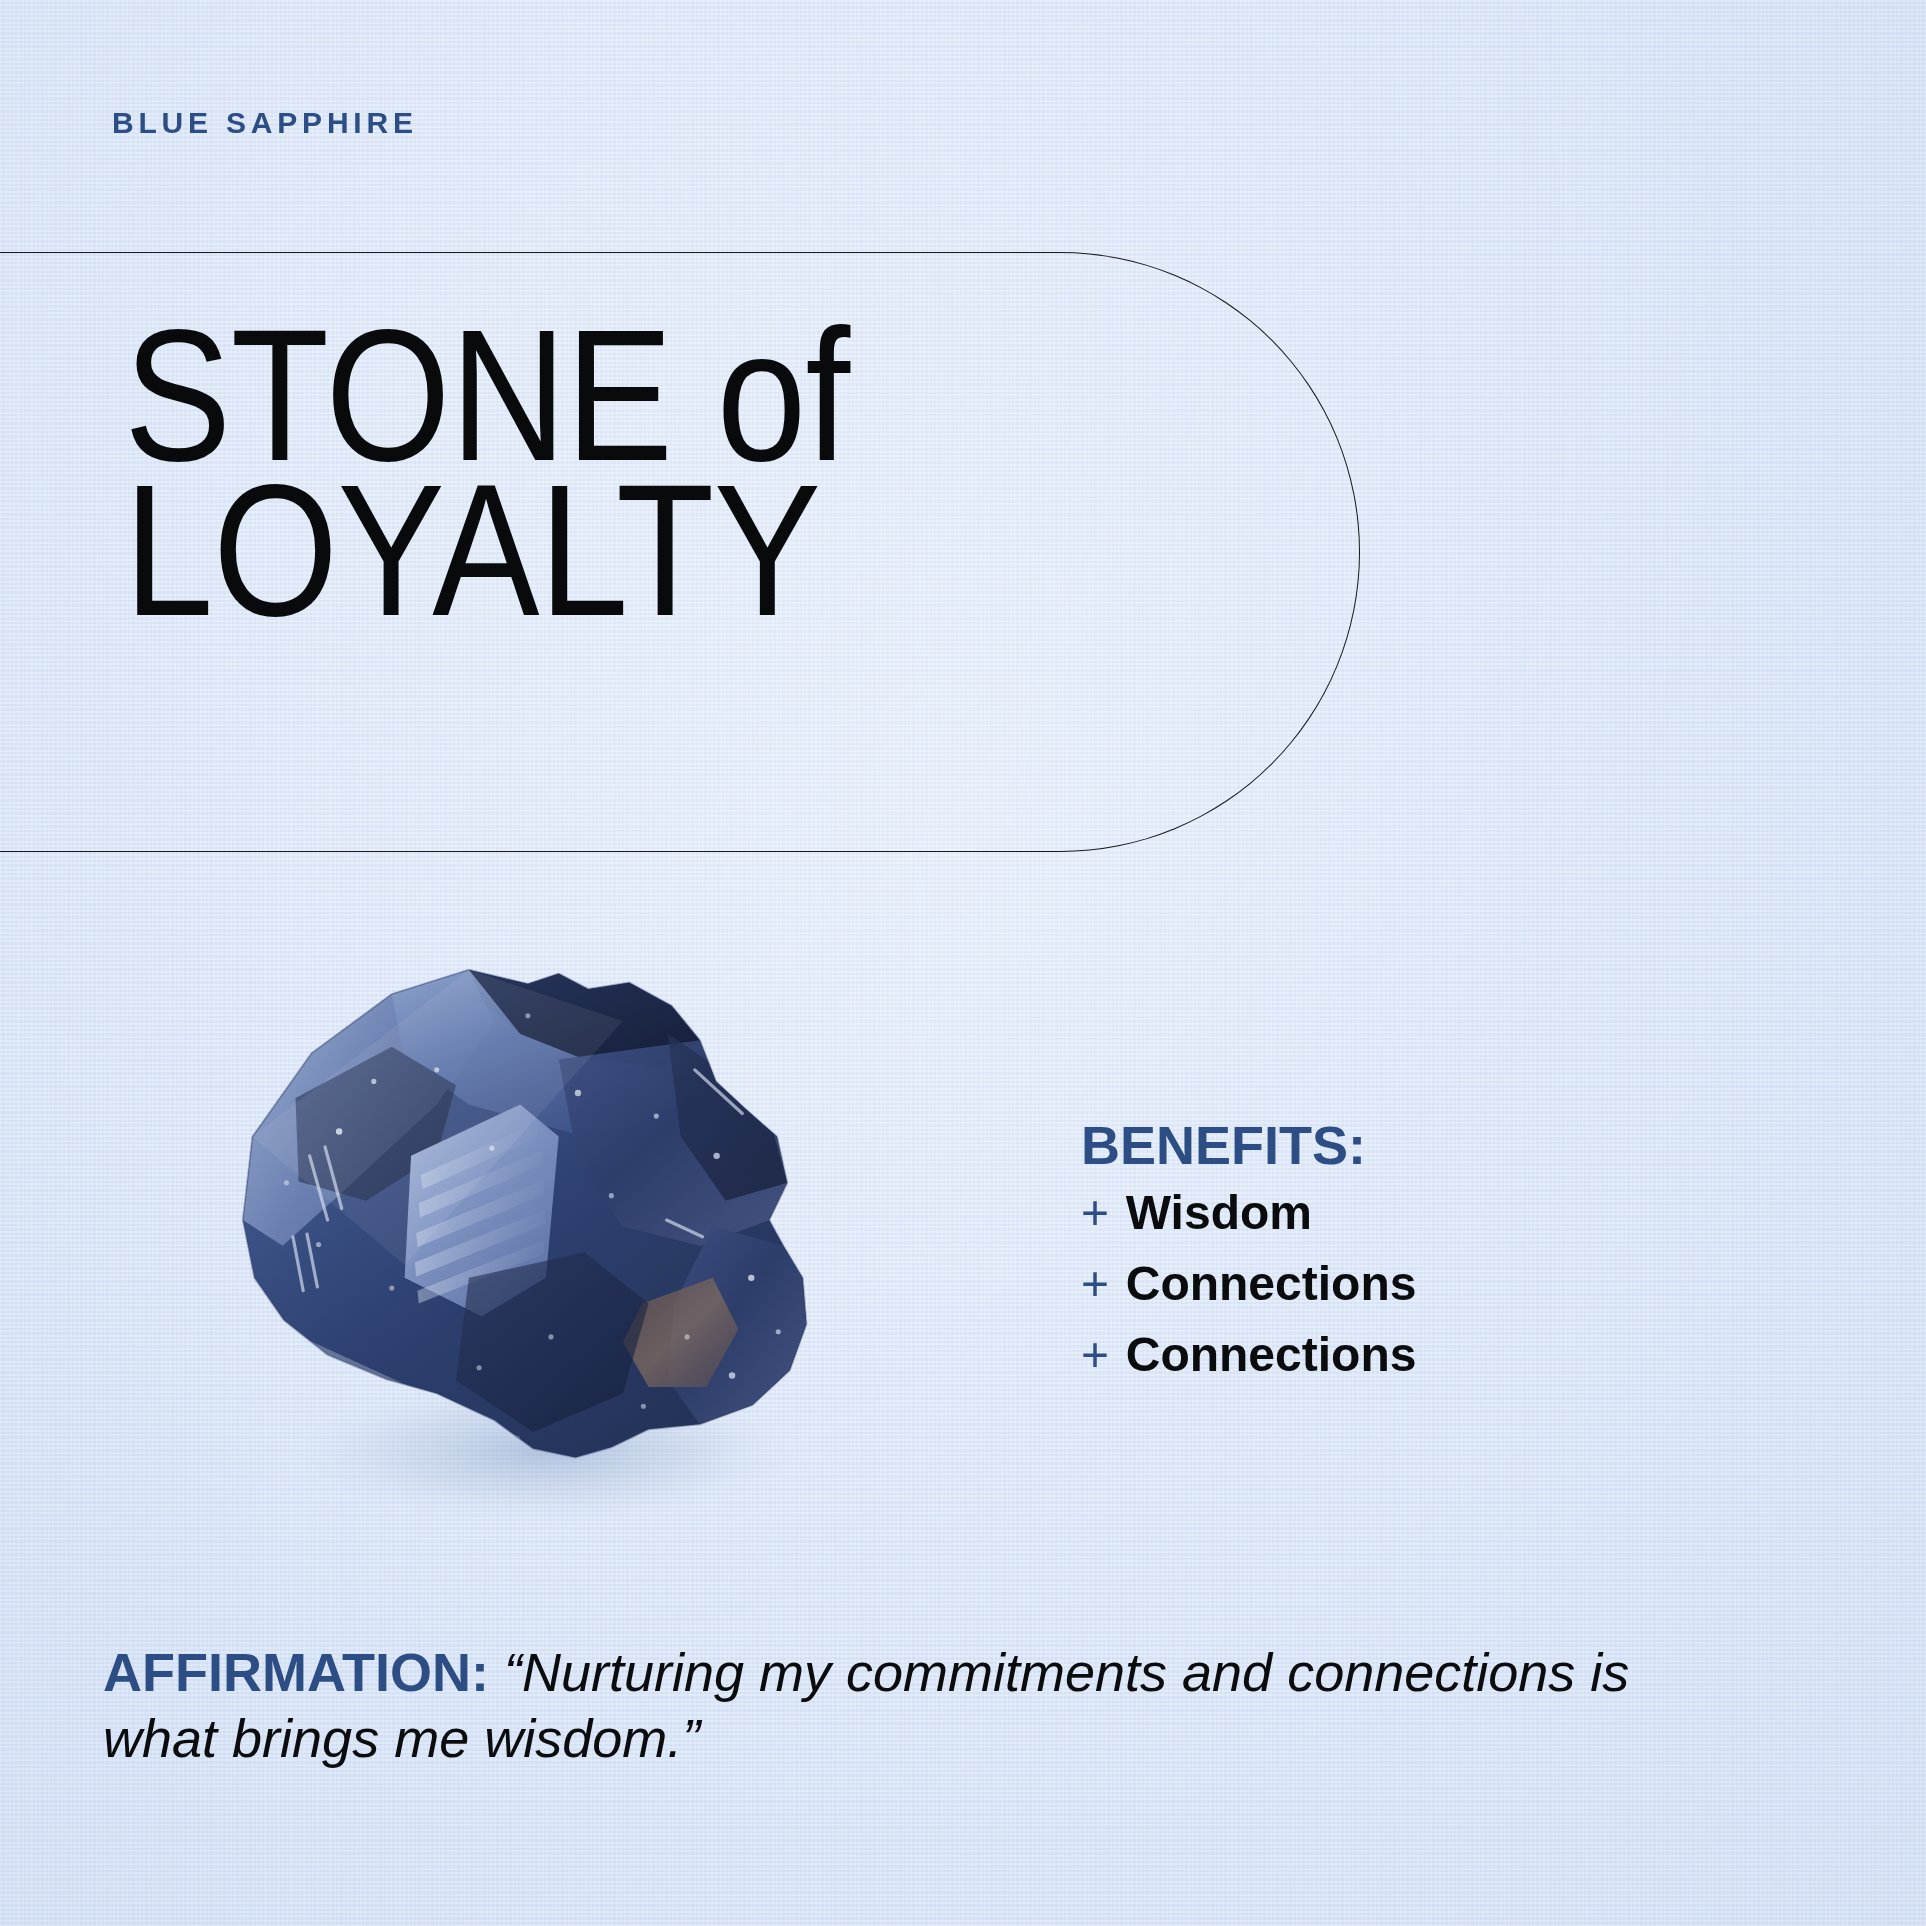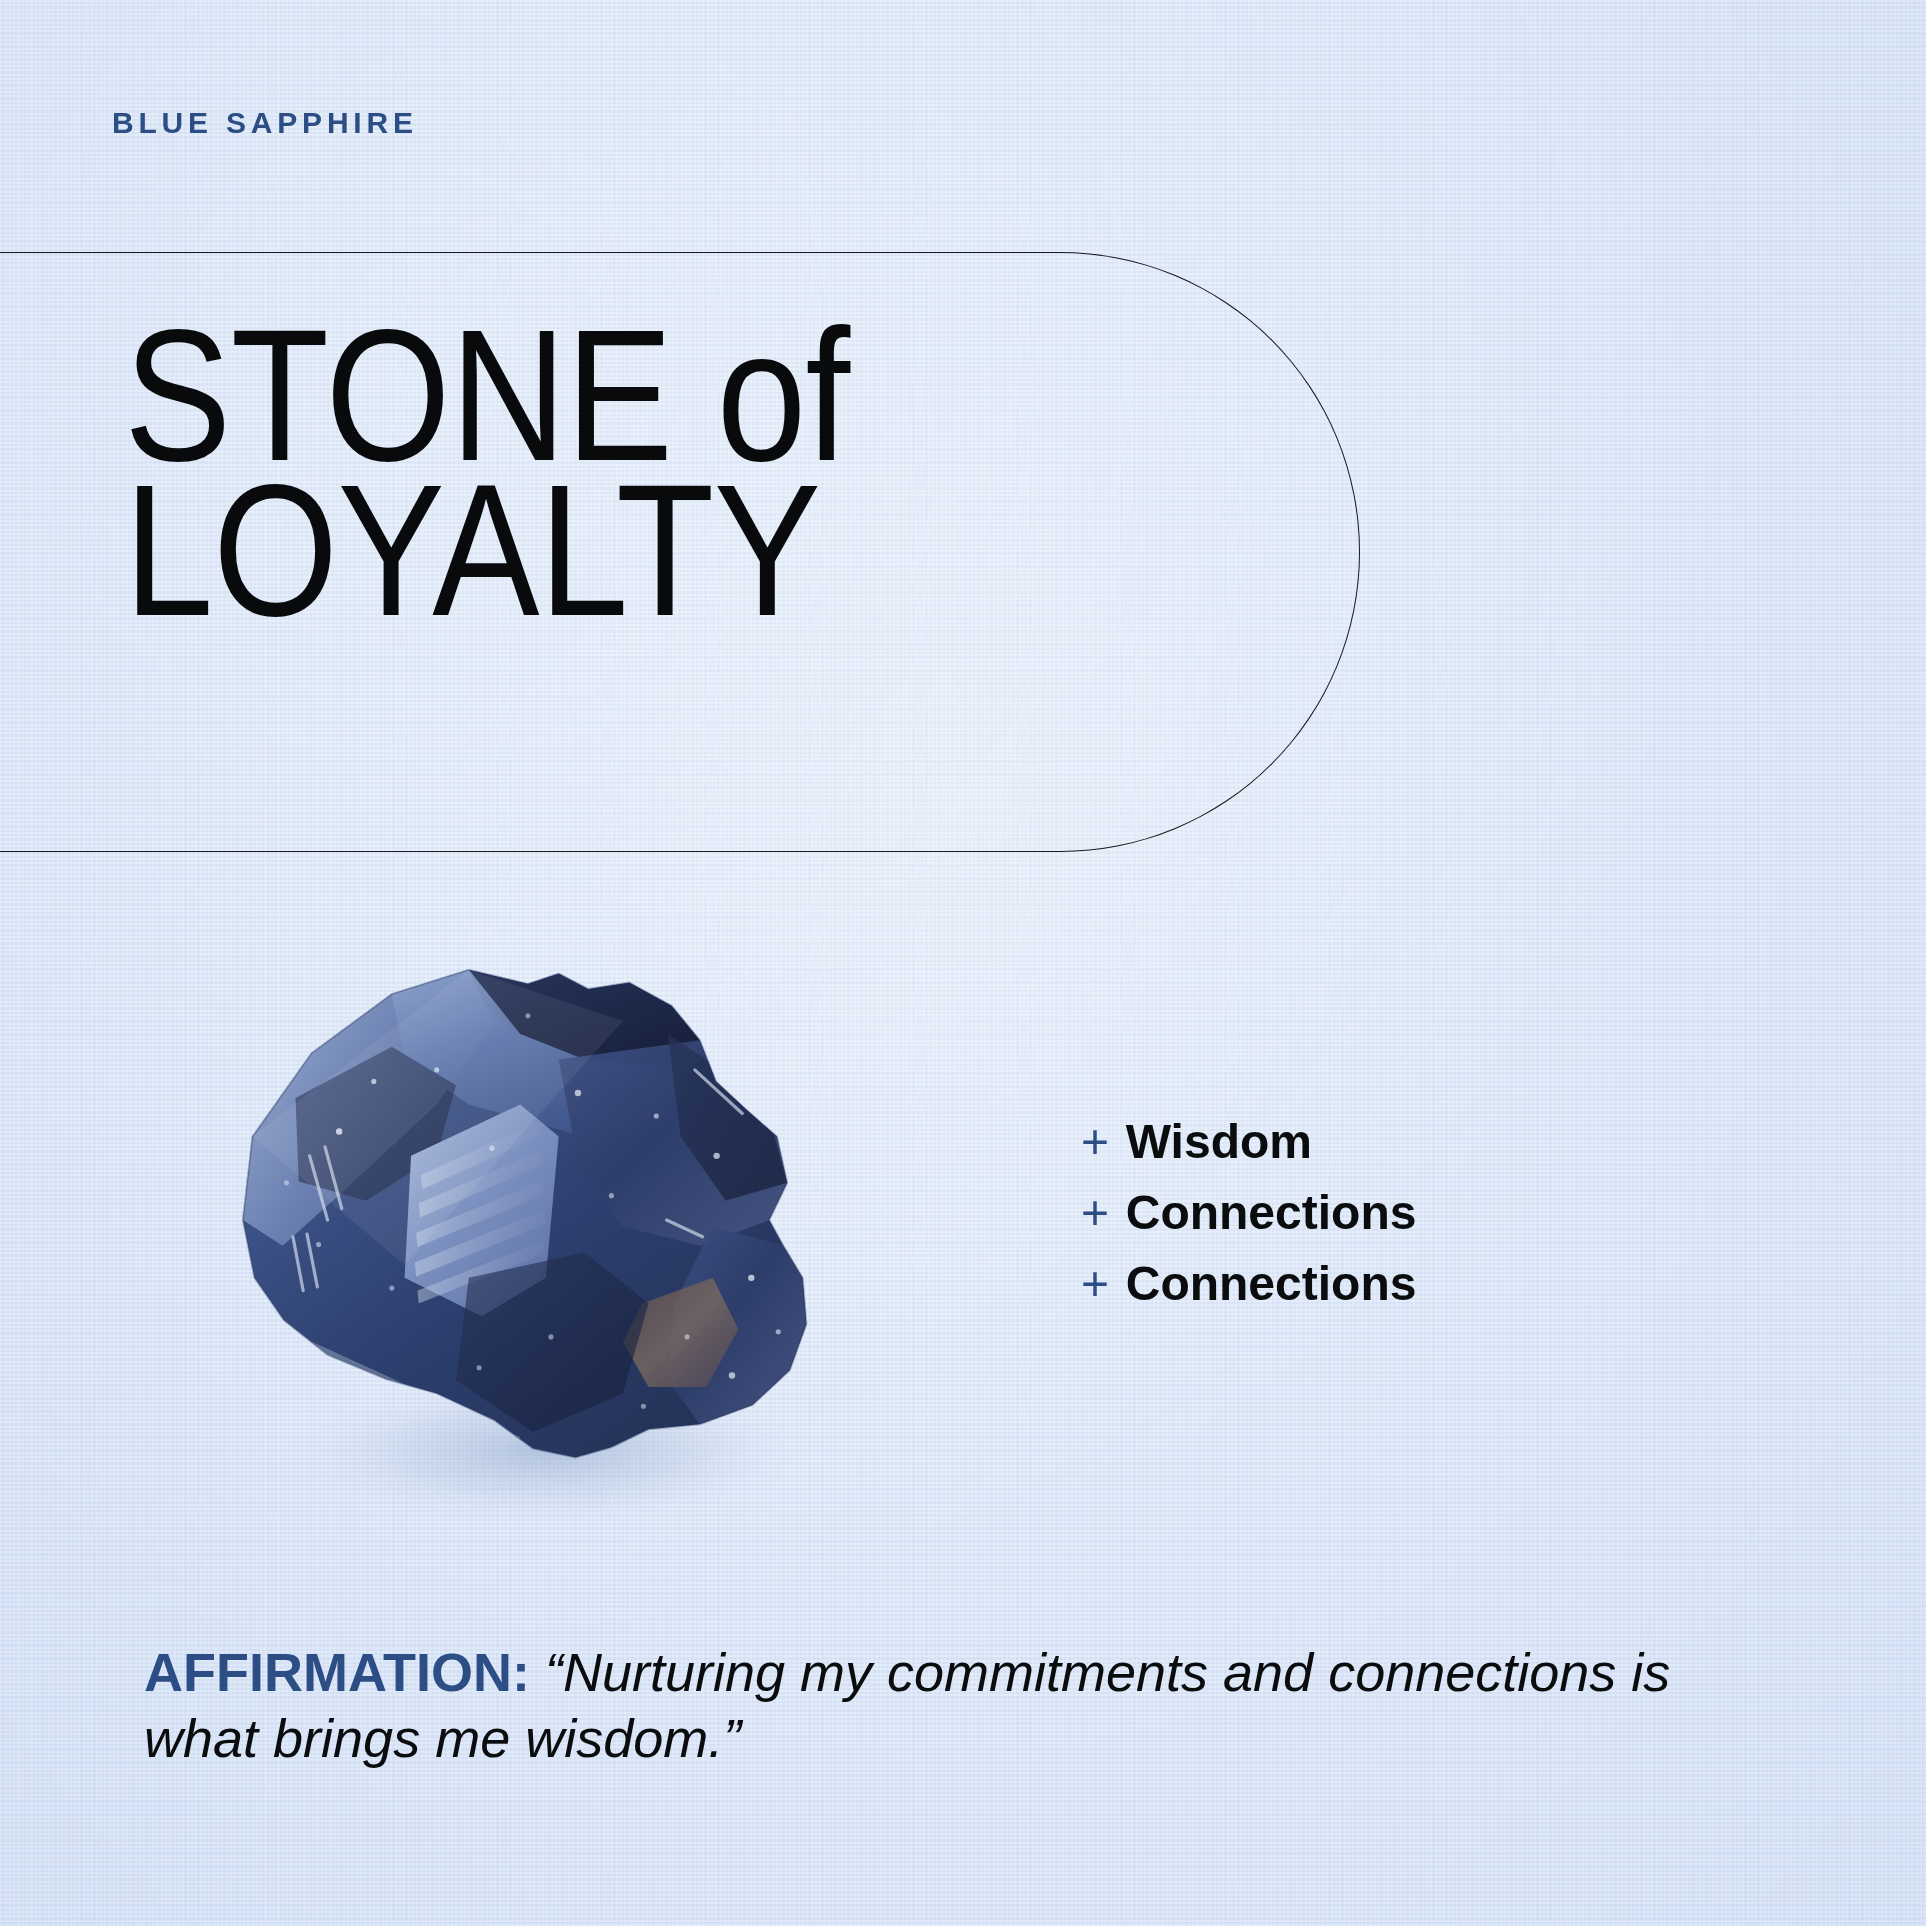--- a/index.html
+++ b/index.html
@@ -114,21 +114,20 @@
   }
 
   
   #affirmation{
     position:absolute;
     left:103px; top:1640px;
     width:1618px;
     font-size:54px;
     line-height:1.22;
     color:#0a0c0e;
-    margin-left:41px;
   }
   #affirmation .alabel{
     font-weight:700;
     color:#2d4e85;
     letter-spacing:0px;
   }
   #affirmation .aquote{
     font-style:italic;
     font-weight:400;
     color:#0a0c0e;
@@ -304,20 +303,21 @@
 
     <path d="M183,300 L275,170 L400,78 L520,40 L612,62 L660,46 L706,70 L770,60 L836,96
              L880,150 L905,214 L950,256 L1000,300 L1016,372 L988,430 L1010,470
              L1040,520 L1046,592 L1020,664 L962,718 L880,748 L800,756 L742,784
              L686,800 L620,786 L560,742 L470,700 L392,678 L300,640 L232,586
              L186,520 L168,430 Z" fill="none" stroke="#2a3a63" stroke-opacity=".35" stroke-width="3"></path>
   </svg>
 </div>
 
 <div id="benefits">
+  <div class="bh">BENEFITS:</div>
   <ul>
     <li>
       <span class="plus">+</span>
       <span>Wisdom</span>
     </li>
     <li>
       <span class="plus">+</span>
       <span>Connections</span>
     </li>
     <li>

